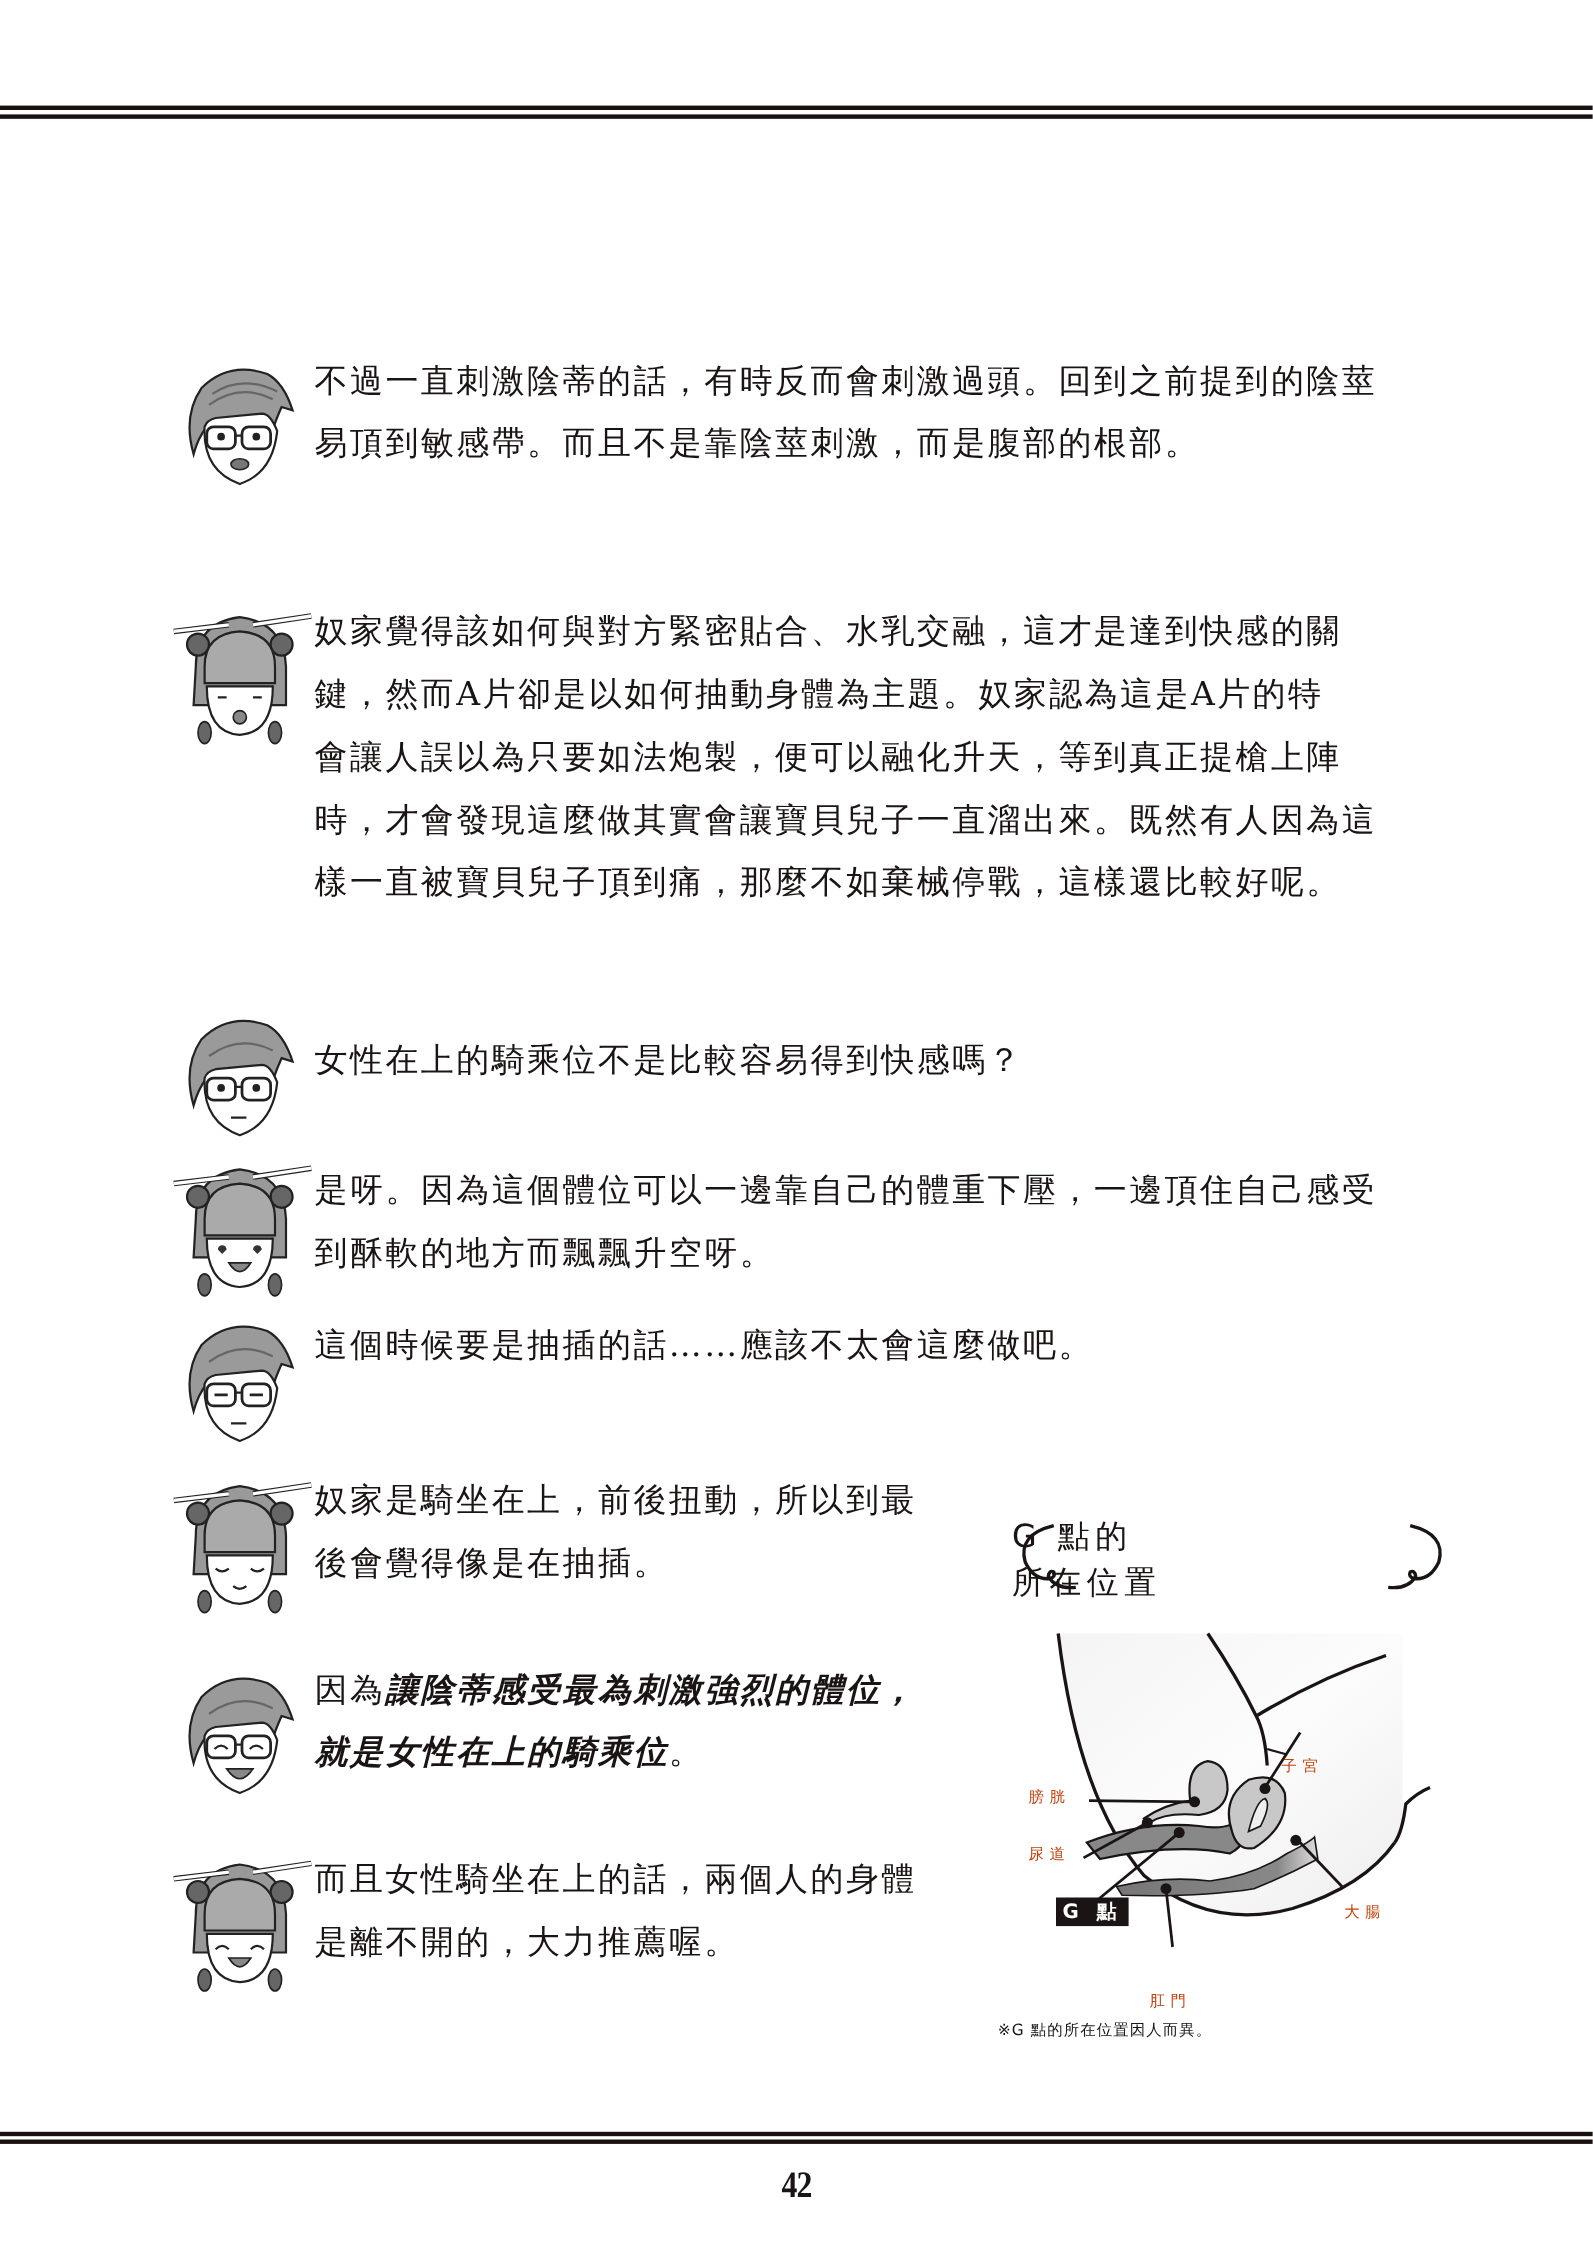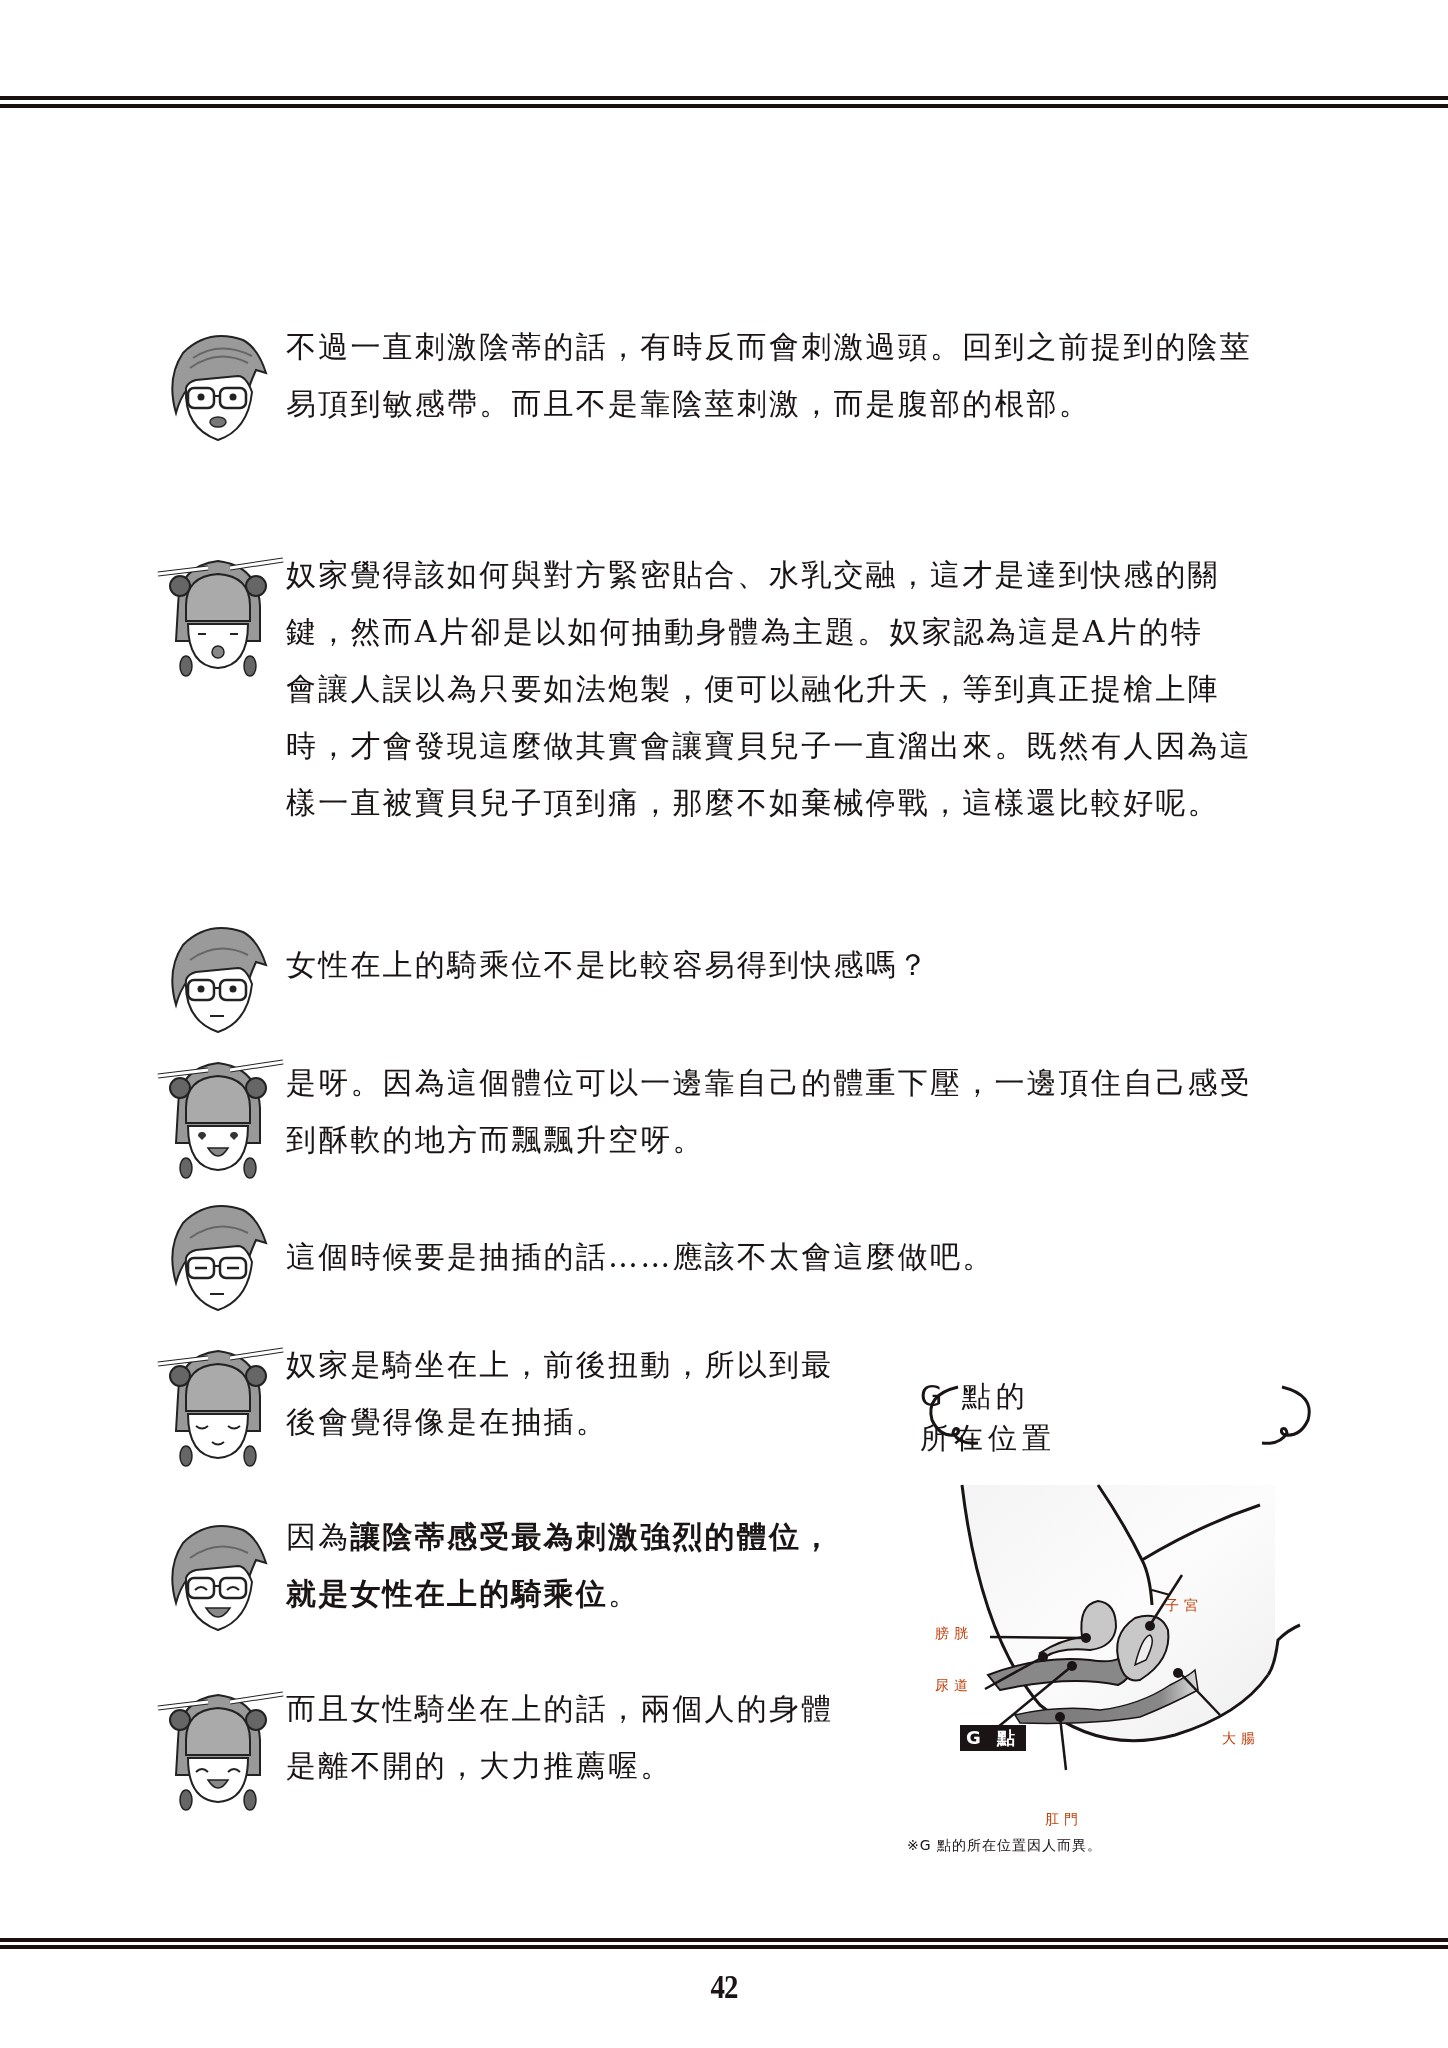--- a/index.html
+++ b/index.html
@@ -21,21 +21,21 @@
     }
 
     .block { position: absolute; left: 148px; }
     .avatar { position: absolute; left: 0; width: 140px; height: 140px; }
     .text {
       position: absolute; left: 138px;
       font-size: 30px; line-height: 57px; letter-spacing: 2.2px;
       white-space: nowrap;
     }
     .text .line { display: block; }
-    .bold { font-family: "DejaVu Sans", "Liberation Sans", sans-serif; font-weight: bold; }
+    .bold { font-family: "DejaVu Sans", "Liberation Sans", sans-serif; font-weight: bold; font-style: italic; }
 
     
     .diagram { position: absolute; left: 920px; top: 1375px; width: 400px; height: 500px; }
     .diagram-title {
       position: absolute; left: 0; top: 0; width: 400px; text-align: left;
       font-family: "DejaVu Sans", "Liberation Sans", sans-serif;
       font-size: 29px; line-height: 42px; letter-spacing: 5px; color: #1a1414;
     }
     .diagram-label {
       position: absolute; font-family: "DejaVu Sans", "Liberation Sans", sans-serif;
@@ -147,21 +147,21 @@
     <path d="M28 95 Q18 60 35 35 Q60 10 95 22 Q110 30 118 55 L108 52 Q100 70 100 75 L40 70 Q32 80 28 95Z" fill="#9a9a9a" stroke="#222" stroke-width="2"></path>
     <path d="M38 70 Q36 110 70 122 Q100 112 104 74 Q98 58 90 58 L48 62 Q40 64 38 70Z" fill="#fff" stroke="#222" stroke-width="2"></path>
     <path d="M42 50 Q70 30 100 45" stroke="#666" stroke-width="2" fill="none"></path>
     <rect x="40" y="70" width="26" height="20" rx="6" fill="none" stroke="#222" stroke-width="2.5"></rect>
     <rect x="72" y="70" width="26" height="20" rx="6" fill="none" stroke="#222" stroke-width="2.5"></rect>
     <line x1="66" y1="78" x2="72" y2="78" stroke="#222" stroke-width="2"></line>
     <line x1="47" y1="80" x2="59" y2="80" stroke="#222" stroke-width="2.5"></line>
     <line x1="79" y1="80" x2="91" y2="80" stroke="#222" stroke-width="2.5"></line>
     <line x1="62" y1="106" x2="76" y2="106" stroke="#222" stroke-width="2"></line>
   </svg>
-  <div class="text" style="top:40px;">
+  <div class="text" style="top:7px;">
     <span class="line">這個時候要是抽插的話……應該不太會這麼做吧。</span>
   </div>
 </div>
 
 <div class="block" style="top:1336px;">
   <svg class="avatar" style="top:0;" viewBox="0 0 140 140">
     <path d="M30 60 Q30 20 70 15 Q110 20 112 60 L112 95 L28 95Z" fill="#999" stroke="#222" stroke-width="2"></path>
     <line x1="10" y1="28" x2="60" y2="22" stroke="#222" stroke-width="5"></line>
     <line x1="10" y1="28" x2="60" y2="22" stroke="#fff" stroke-width="3"></line>
     <line x1="82" y1="22" x2="135" y2="14" stroke="#222" stroke-width="5"></line>

